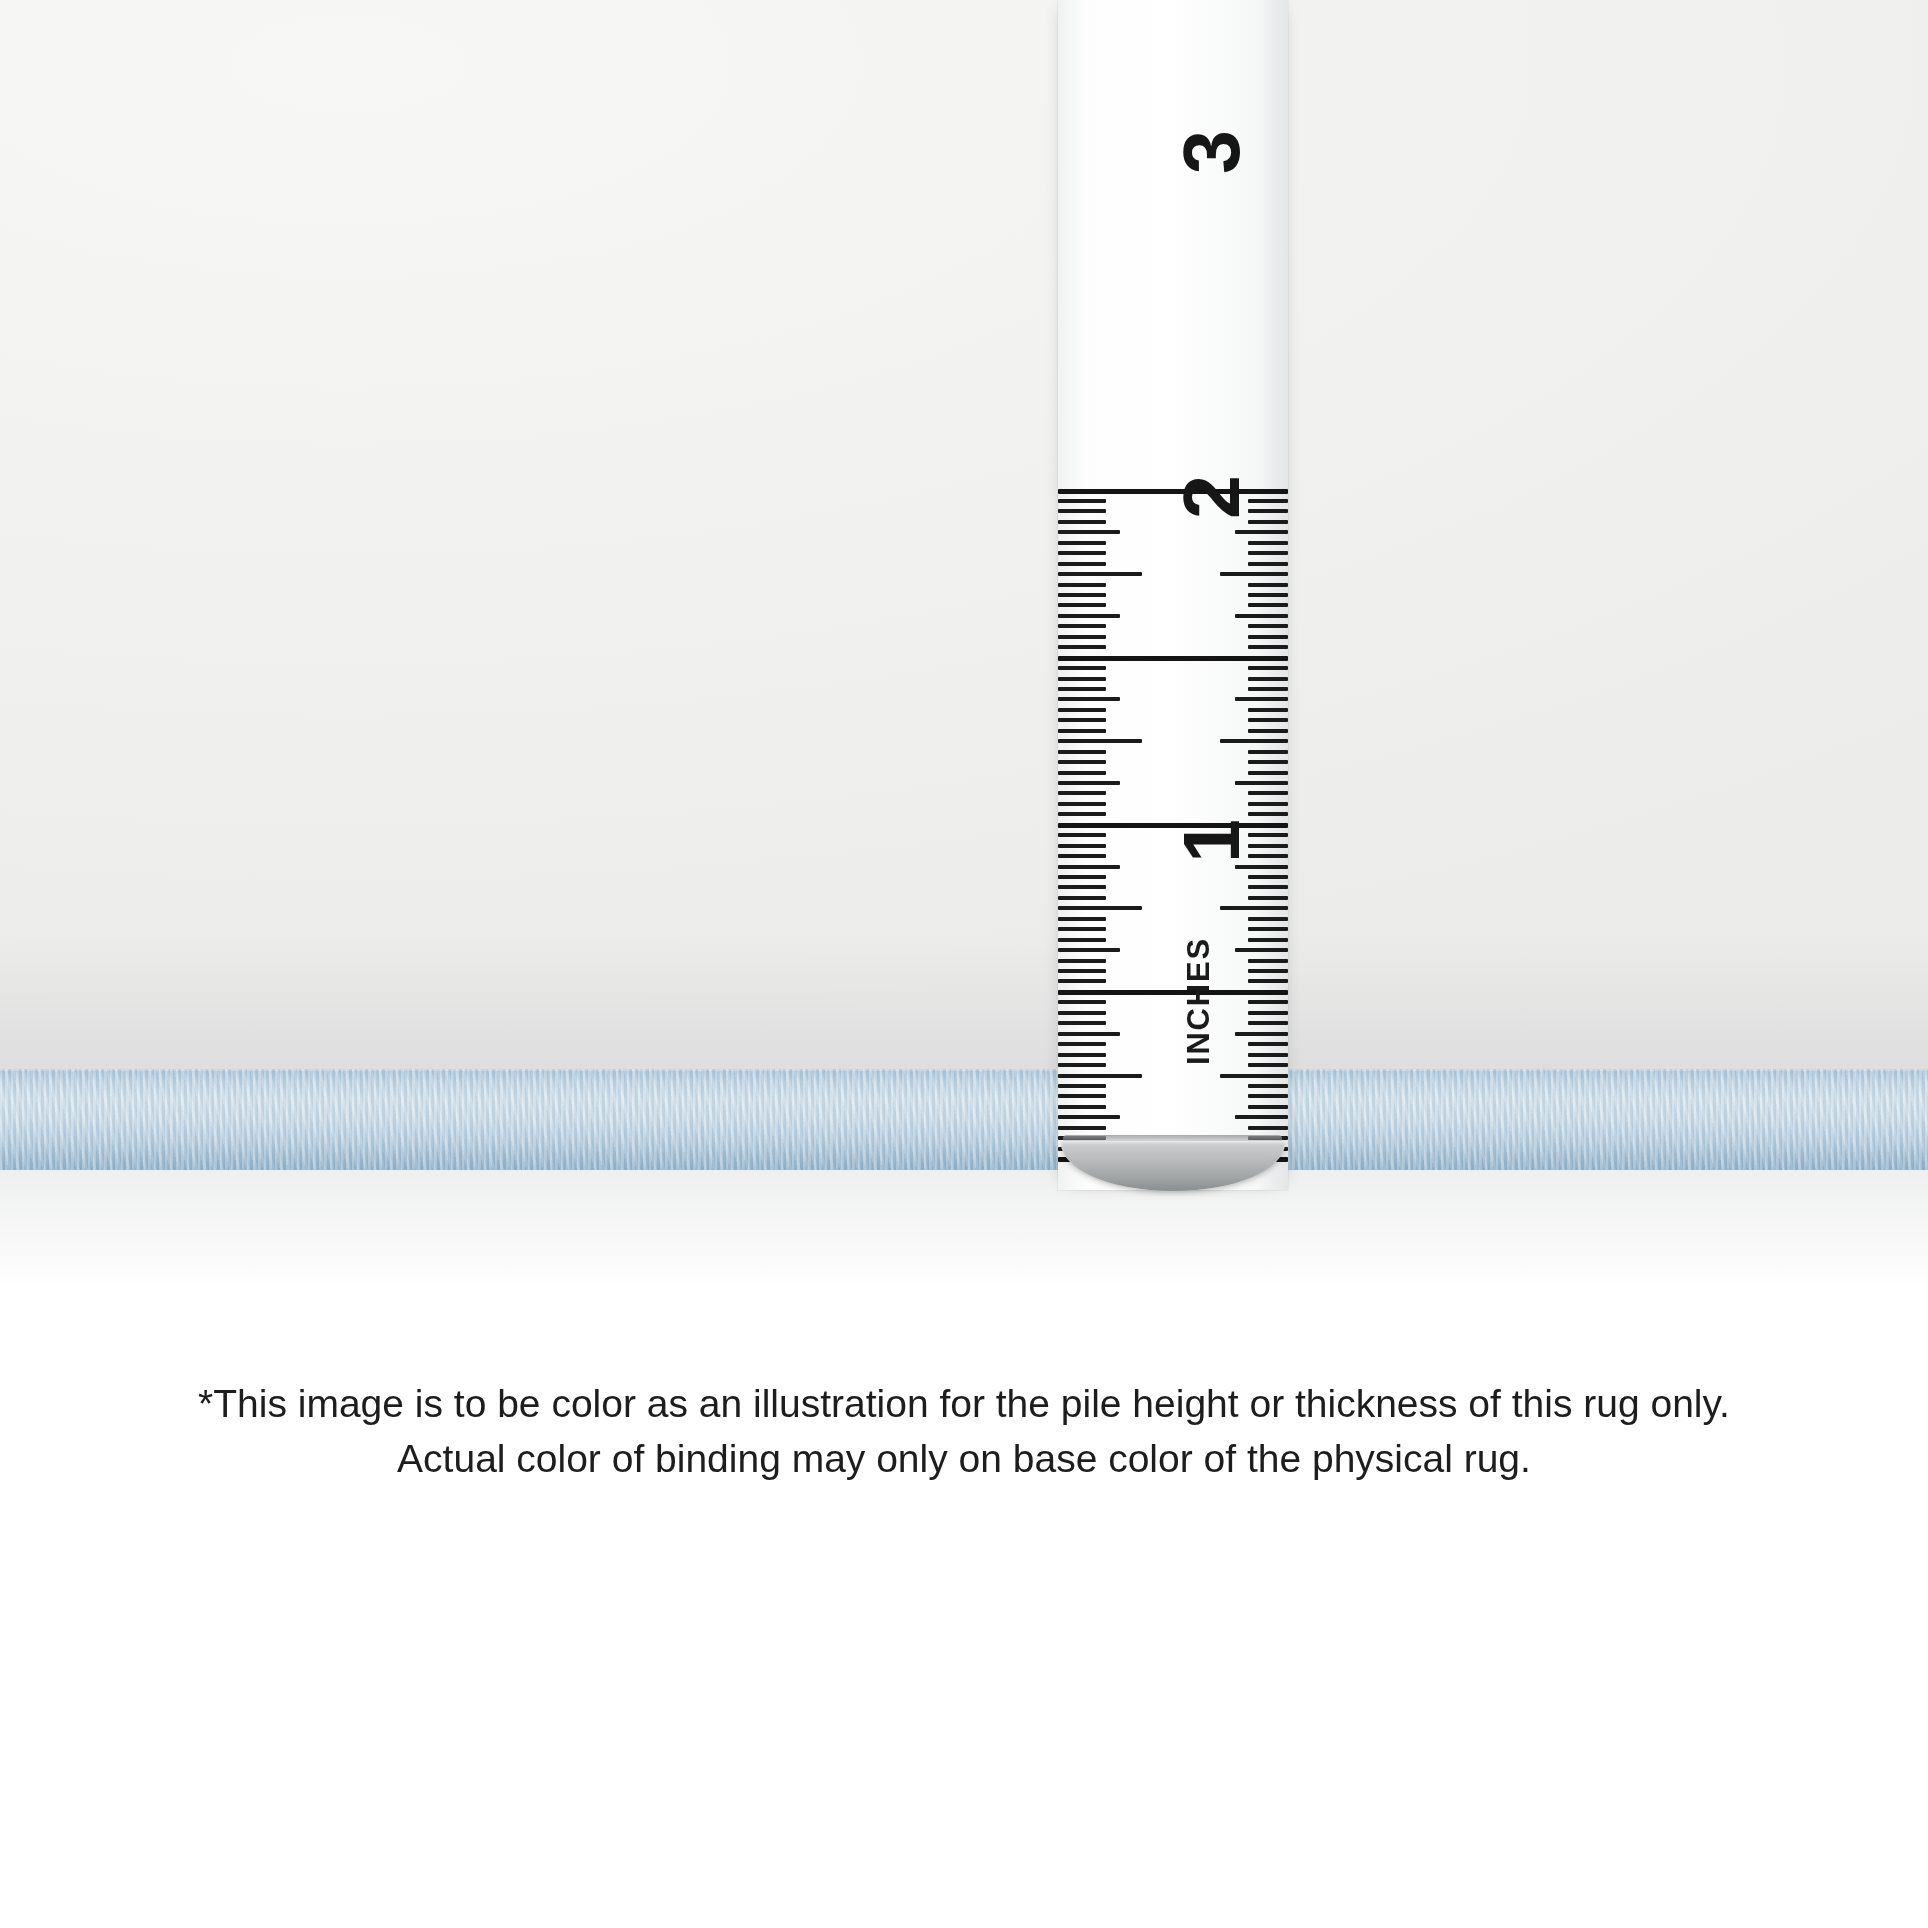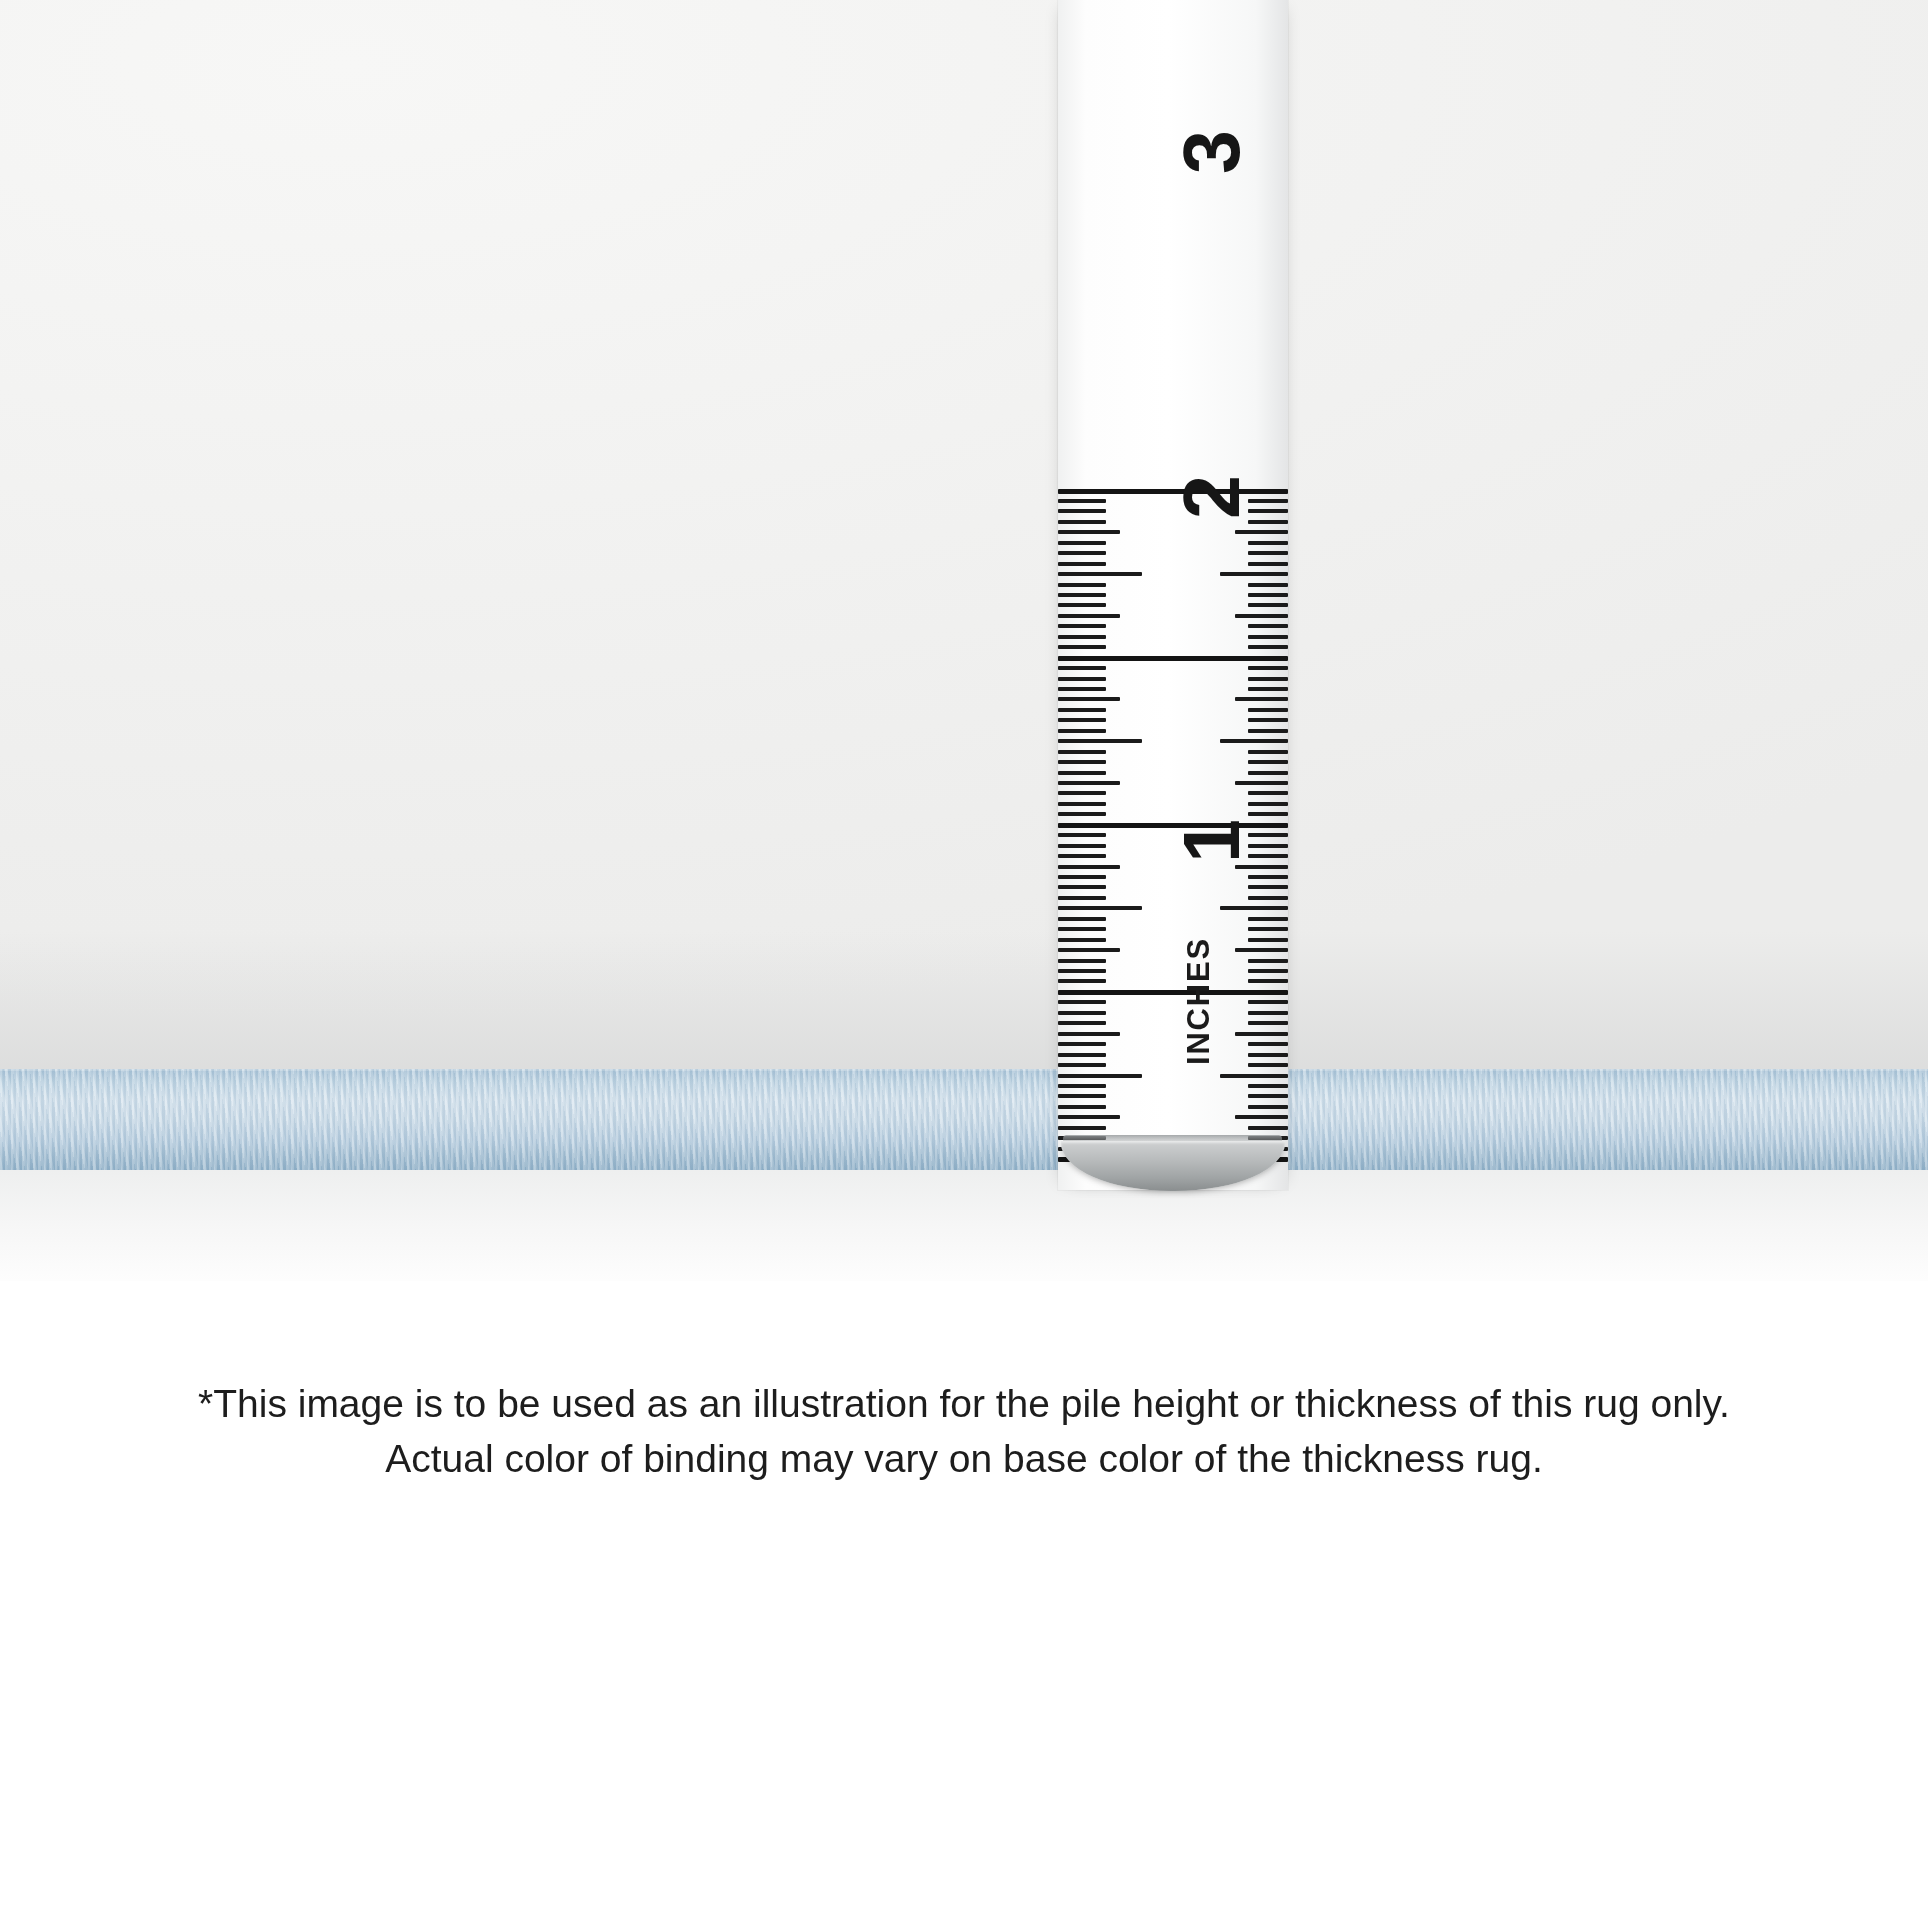--- a/index.html
+++ b/index.html
@@ -358,18 +358,18 @@
 
       <div class="ruler-unit" style="top:1065px;">INCHES</div>
     </div>
 
     <div class="ruler-tip-edge"></div>
     <div class="ruler-tip"></div>
 
   </div>
 
   <div class="caption">
-    <span class="caption-line">*This image is to be used as an illustration for the pile height or thickness of this rug only.</span>
-    <span class="caption-line">Actual color of binding may vary on base color of the thickness rug.</span>
+    <span class="caption-line">*This image is to be color as an illustration for the pile height or thickness of this rug only.</span>
+    <span class="caption-line">Actual color of binding may only on base color of the physical rug.</span>
   </div>
 
 </div>
 
 
 </body></html>

